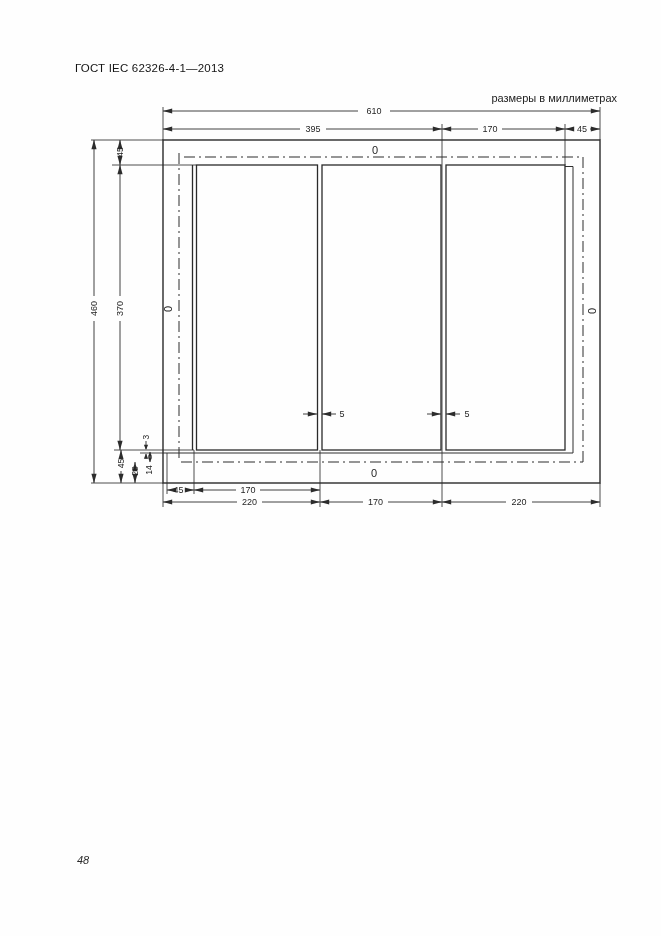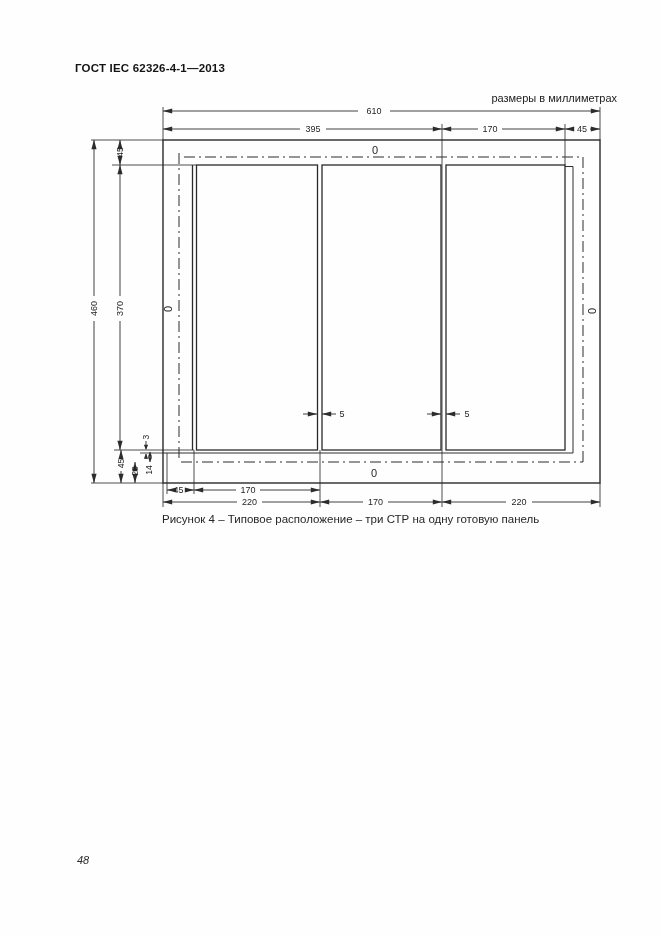--- a/index.html
+++ b/index.html
@@ -4,21 +4,21 @@
 <style>
   html,body{margin:0;padding:0;background:#9a9a9a;}
   .page{
     position:relative;width:661px;height:936px;margin:0 auto;
     background:#fefefe;overflow:hidden;
     font-family:"Liberation Sans","DejaVu Sans",sans-serif;
     color:#1e1e1e;
   }
   .hdr{
     position:absolute;left:75px;top:62px;
-    font-size:11.5px;font-weight:bold;letter-spacing:.2px;color:#141414;
+    font-size:11.5px;font-weight:normal;letter-spacing:.2px;color:#141414;
     white-space:nowrap;
   }
   .units{
     position:absolute;right:44px;top:92px;
     font-size:11px;color:#222;white-space:nowrap;
   }
   .caption{
     position:absolute;left:162px;top:513px;width:376px;
     font-size:11.5px;color:#262626;text-align:center;white-space:nowrap;
   }
@@ -167,16 +167,15 @@
     <text class="dimtxt" x="249.5" y="502" text-anchor="middle" dominant-baseline="central">220</text>
     <text class="dimtxt" x="375.5" y="502" text-anchor="middle" dominant-baseline="central">170</text>
     <text class="dimtxt" x="519" y="502" text-anchor="middle" dominant-baseline="central">220</text>
 
     <text class="zerotxt" x="375" y="150" text-anchor="middle" dominant-baseline="central">0</text>
     <text class="zerotxt" x="168" y="309" text-anchor="middle" dominant-baseline="central" transform="rotate(-90 168 309)">0</text>
     <text class="zerotxt" x="592" y="311" text-anchor="middle" dominant-baseline="central" transform="rotate(-90 592 311)">0</text>
     <text class="zerotxt" x="374" y="473" text-anchor="middle" dominant-baseline="central">0</text>
   </svg>
 
-  <div class="caption">Рисунок 4 – Типовое расположение – три СТР на одну готовую панель</div>
   <div class="pageno">48</div>
 
 </div>
 
 </body></html>

